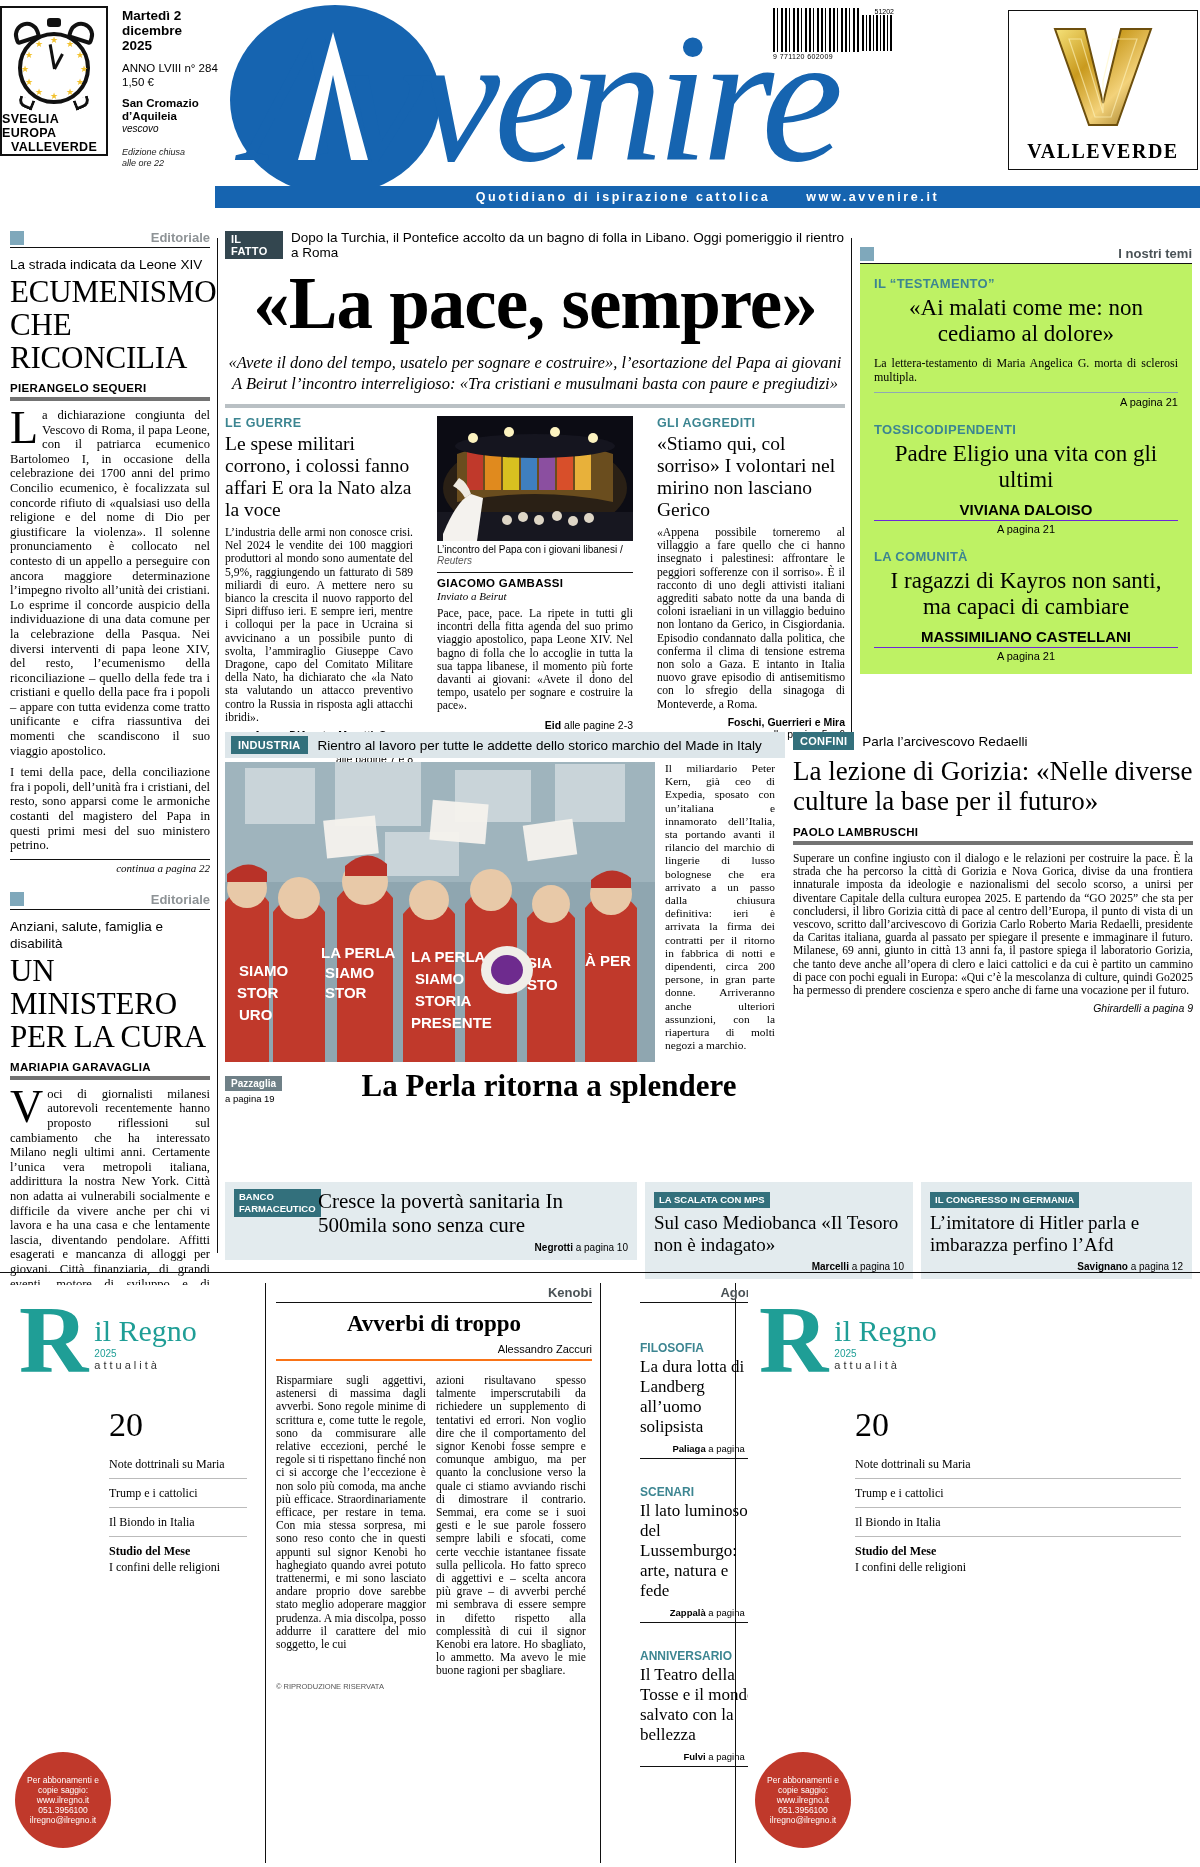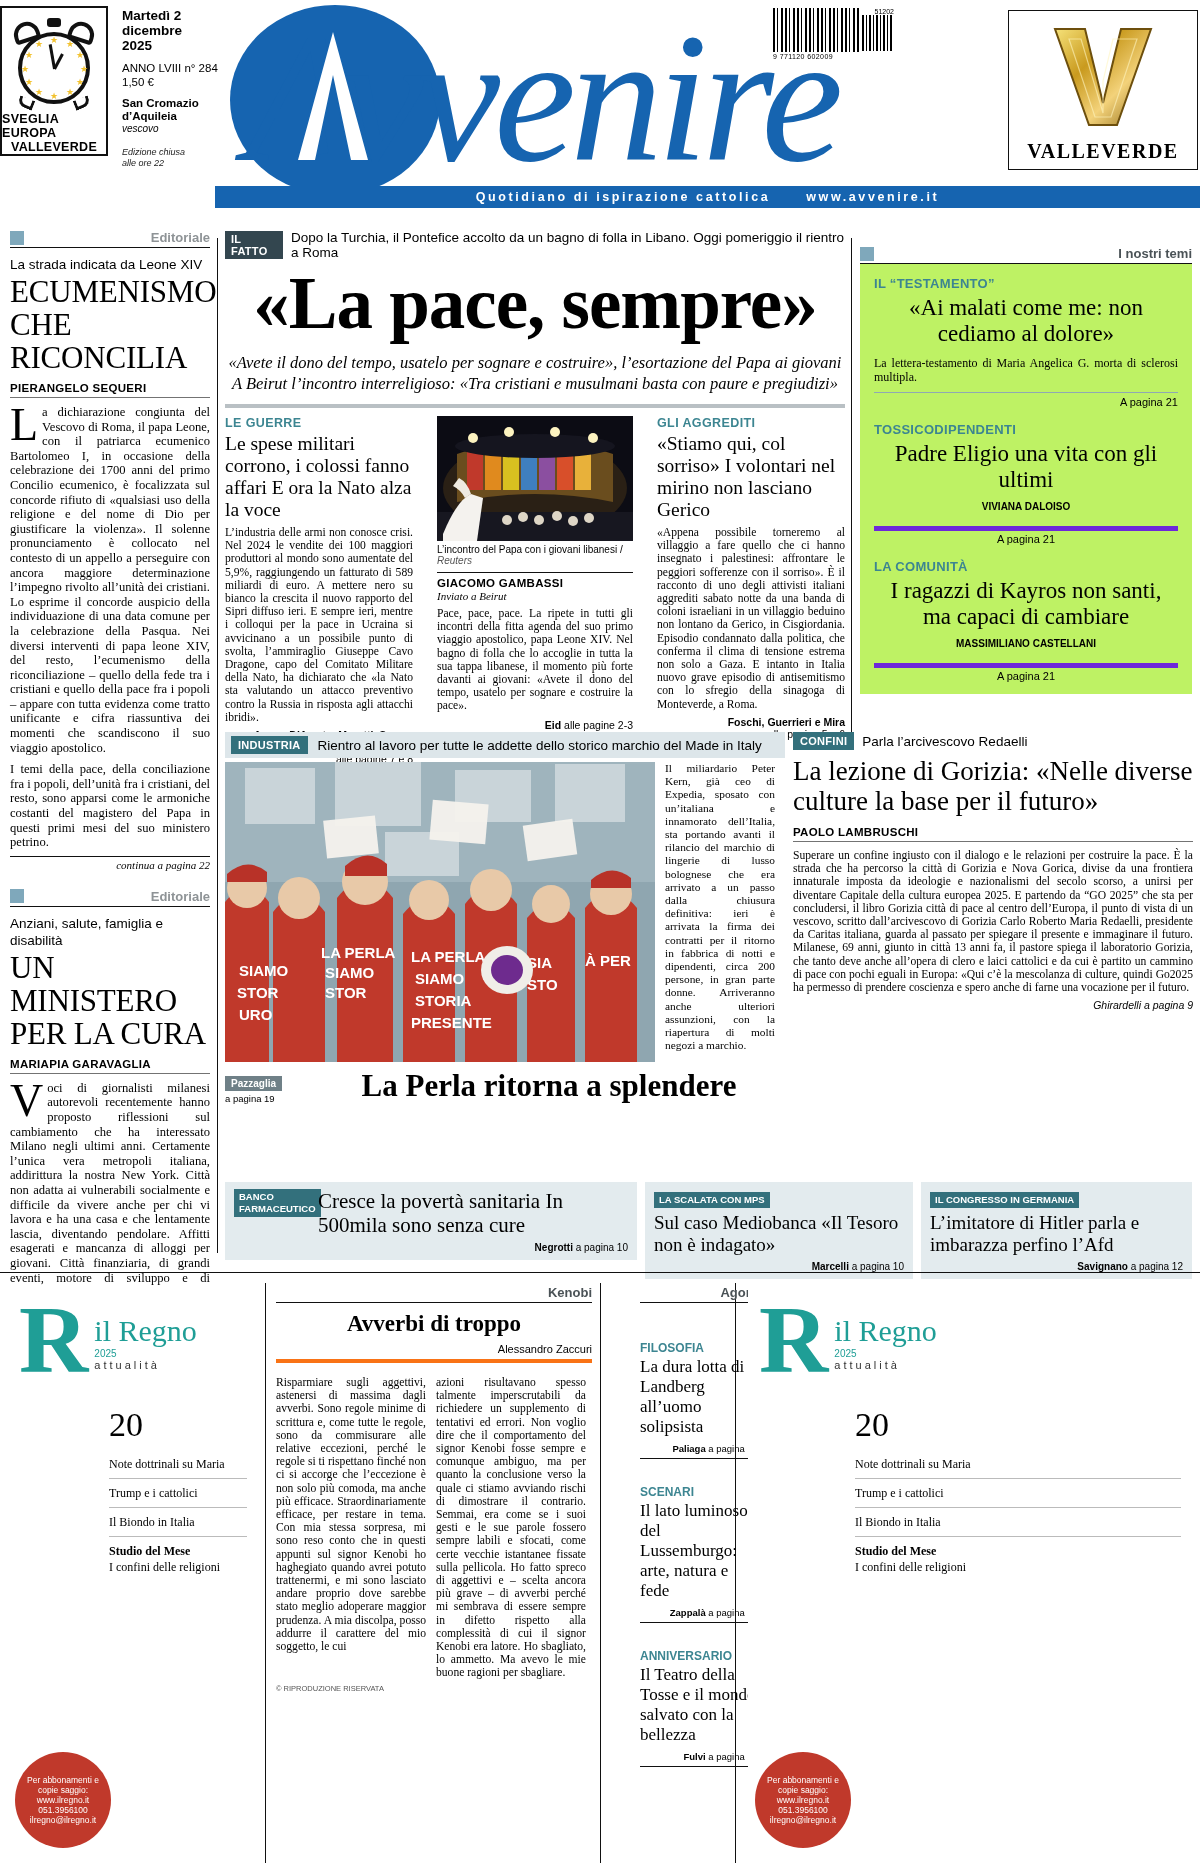--- a/index.html
+++ b/index.html
@@ -97,21 +97,21 @@
   .col-right { position:absolute; left:860px; top:16px; width:332px; }
 
   .vline { position:absolute; width:1px; background:#111; }
 
   .kicker-sans { font-family:"Liberation Sans", sans-serif; font-size:13.5px; line-height:17px; margin-top:8px; }
   .edit-title {
     font-family:"Liberation Serif", serif; font-size:31px; line-height:33px; margin-top:2px; letter-spacing:-0.2px;
   }
   .byline {
     font-family:"Liberation Sans", sans-serif; font-weight:bold; font-size:11.5px; letter-spacing:.3px;
-    border-bottom:1px solid #737373; padding-bottom:3px; margin-top:8px;
+    border-bottom:4px solid #737373; padding-bottom:3px; margin-top:8px;
   }
   .bodytext {
     font-size:12.6px; line-height:14.6px; text-align:justify; margin-top:7px; hyphens:auto;
   }
   .bodytext.dropcap::first-letter {
     float:left; font-size:46px; line-height:36px; padding-right:4px; padding-top:2px; font-weight:normal;
   }
   .continua {
     font-style:italic; font-size:11px; text-align:right; border-top:1px solid #111; margin-top:6px; padding-top:2px;
   }
@@ -179,21 +179,21 @@
 
   
   .temi-box { background:#bef264; padding:12px 14px; }
   .temi-tag {
     font-family:"Liberation Sans", sans-serif; font-weight:bold; font-size:13px;
     color:#3c8591; letter-spacing:.3px;
   }
   .temi-h { font-family:"Liberation Serif", serif; font-size:23px; line-height:26px; text-align:center; margin-top:4px; }
   .temi-p { font-size:12px; line-height:14px; text-align:justify; margin-top:9px; }
   .temi-ref { font-family:"Liberation Sans", sans-serif; font-size:11px; text-align:right; border-top:1px solid #8fa9b3; margin-top:8px; padding-top:3px; }
-  .temi-auth { font-family:"Liberation Sans", sans-serif; font-weight:bold; font-size:10px; text-align:center; border-bottom:5px solid #6d28d9; padding-bottom:14px; margin-top:8px; }
+  .temi-auth { font-family:"Liberation Sans", sans-serif; font-weight:bold; font-size:15px; text-align:center; border-bottom:1px solid #6d28d9; padding-bottom:2px; margin-top:8px; }
   .temi-ref-c { font-family:"Liberation Sans", sans-serif; font-size:11px; text-align:center; margin-top:2px; }
 
   
   .bottom { position:absolute; left:0; top:1272px; width:1200px; border-top:1.5px solid #111; }
   .regno {
     position:relative; background:#ffffff; border:1px solid #fff; overflow:hidden;
   }
   .regno .rk {
     font-family:"Liberation Serif", serif; font-weight:bold; font-size:96px; color:#1f9e96; line-height:84px;
   }
@@ -594,21 +594,21 @@
       </div>
       <div class="rbadge">Per abbonamenti e copie saggio: www.ilregno.it 051.3956100 ilregno@ilregno.it</div>
     </div>
 
     <div style="position:absolute; left:276px; top:12px; width:316px;">
       <div class="sec-flag">
         <div class="sq" style="background:transparent"></div>
         <div class="lbl" style="color:#4a5256">Kenobi</div>
       </div>
       <div class="kenobi-h" style="margin-top:8px; text-align:center;">Avverbi di troppo</div>
-      <div style="font-family:'Liberation Sans',sans-serif; font-size:11px; text-align:right; border-bottom:4px solid #f97316; padding-bottom:4px; margin-top:6px;">Alessandro Zaccuri</div>
+      <div style="font-family:'Liberation Sans',sans-serif; font-size:11px; text-align:right; border-bottom:2px solid #f97316; padding-bottom:4px; margin-top:6px;">Alessandro Zaccuri</div>
       <div style="display:flex; gap:10px; margin-top:8px;">
         <div style="width:150px;" class="smalltext dropcap">Risparmiare sugli aggettivi, astenersi di massima dagli avverbi. Sono regole minime di scrittura e, come tutte le regole, sono da commisurare alle relative eccezioni, perché le regole si ti rispettano finché non ci si accorge che l’eccezione è non solo più comoda, ma anche più efficace. Straordinariamente efficace, per restare in tema. Con mia stessa sorpresa, mi sono reso conto che in questi appunti sul signor Kenobi ho haghegiato quando avrei potuto trattenermi, e mi sono lasciato andare proprio dove sarebbe stato meglio adoperare maggior prudenza. A mia discolpa, posso addurre il carattere del mio soggetto, le cui</div>
         <div style="width:150px;" class="smalltext">azioni risultavano spesso talmente imperscrutabili da richiedere un supplemento di tentativi ed errori. Non voglio dire che il comportamento del signor Kenobi fosse sempre e comunque ambiguo, ma per quanto la conclusione verso la quale ci stiamo avviando rischi di dimostrare il contrario. Semmai, era come se i suoi gesti e le sue parole fossero sempre labili e sfocati, come certe vecchie istantanee fissate sulla pellicola. Ho fatto spreco di aggettivi e – scelta ancora più grave – di avverbi perché mi sembrava di essere sempre in difetto rispetto alla complessità di cui il signor Kenobi era latore. Ho sbagliato, lo ammetto. Ma avevo le mie buone ragioni per sbagliare.</div>
       </div>
       <div style="font-family:'Liberation Sans',sans-serif; font-size:7.5px; color:#555; margin-top:4px;">© RIPRODUZIONE RISERVATA</div>
     </div>
 
     <div style="position:absolute; left:640px; top:12px; width:118px;">
       <div class="sec-flag">
         <div class="sq" style="background:transparent"></div>

